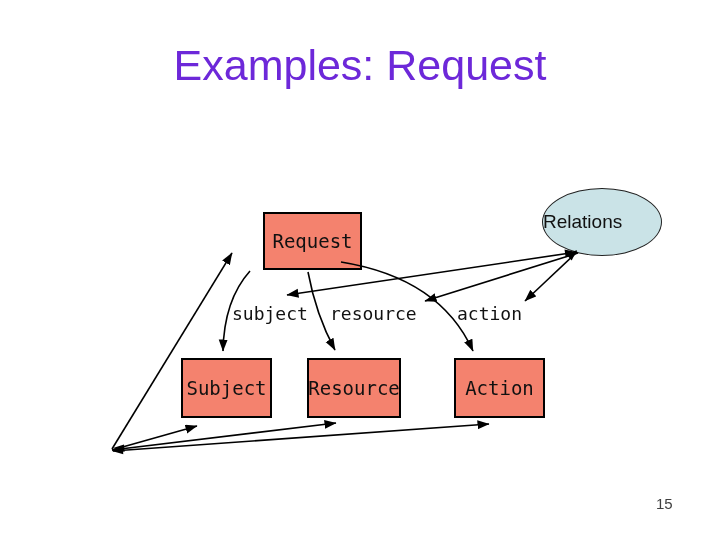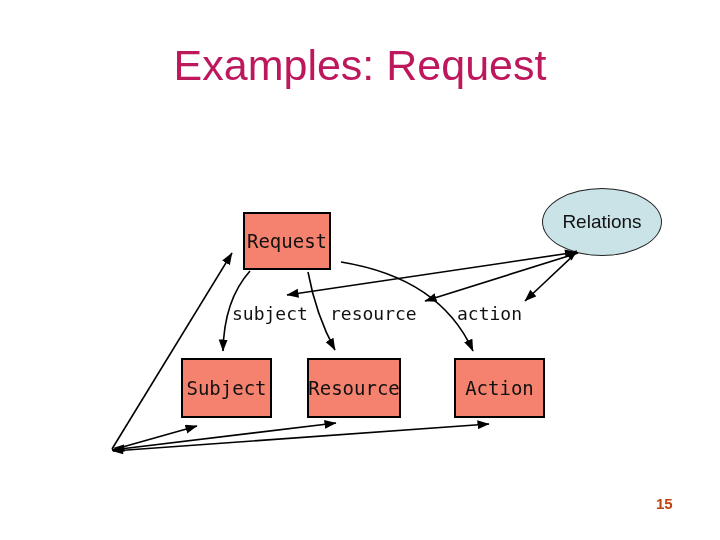--- a/index.html
+++ b/index.html
@@ -10,51 +10,51 @@
     --arrow:#000000;
     --text:#111111;
   }
   html,body{margin:0;padding:0;background:#ffffff;}
   .slide{
     position:relative;width:720px;height:540px;background:#ffffff;
     overflow:hidden;font-family:"Liberation Sans",sans-serif;
   }
   .title{
     position:absolute;top:43px;left:0;width:720px;text-align:center;
-    font-size:43px;line-height:1.05;color:#be185d;white-space:nowrap;
+    font-size:43px;line-height:1.05;color:#6d28d9;white-space:nowrap;
   }
   .arrow-layer{position:absolute;left:0;top:0;width:720px;height:540px;z-index:3;pointer-events:none;}
   .node{
     position:absolute;z-index:2;display:flex;align-items:center;justify-content:center;
     background:var(--node-fill);border:2px solid var(--node-border);
     font-family:"DejaVu Sans Mono","Liberation Mono",monospace;
     font-size:19px;color:var(--text);box-sizing:border-box;
   }
-  .node-request{left:243px;top:212px;width:88px;height:58px;}
+  .node-request{left:263px;top:212px;width:99px;height:58px;}
   .node-subject{left:181px;top:358px;width:91px;height:60px;}
   .node-resource{left:307px;top:358px;width:94px;height:60px;}
   .node-action{left:454px;top:358px;width:91px;height:60px;}
   .rel-label{
     position:absolute;z-index:4;
     font-family:"DejaVu Sans Mono","Liberation Mono",monospace;
     font-size:18px;color:var(--text);white-space:nowrap;
   }
   .rel-subject{left:232px;top:303px;}
   .rel-resource{left:330px;top:303px;}
   .rel-action{left:457px;top:303px;}
   .ellipse{
     position:absolute;z-index:2;border-radius:50%;
     background:var(--ellipse-fill);border:1px solid var(--ellipse-border);
-    display:flex;align-items:center;justify-content:center;
+    display:flex;align-items:center;
     font-size:19px;color:var(--text);box-sizing:border-box;
   }
   .ellipse-relations{left:542px;top:188px;width:120px;height:68px;}
   .ellipse-sets{left:20px;top:433px;width:92px;height:62px;}
   .page-number{
-    position:absolute;left:656px;top:495px;font-size:15px;color:#c2410c;z-index:2;font-weight:bold;
+    position:absolute;left:656px;top:495px;font-size:15px;color:#404040;z-index:2;
   }
   path.arrow-line{fill:none;stroke:var(--arrow);stroke-width:1.6;}
 </style>
 </head>
 <body>
 
 <div class="slide">
 
   <div class="title">Examples: Request</div>
 

